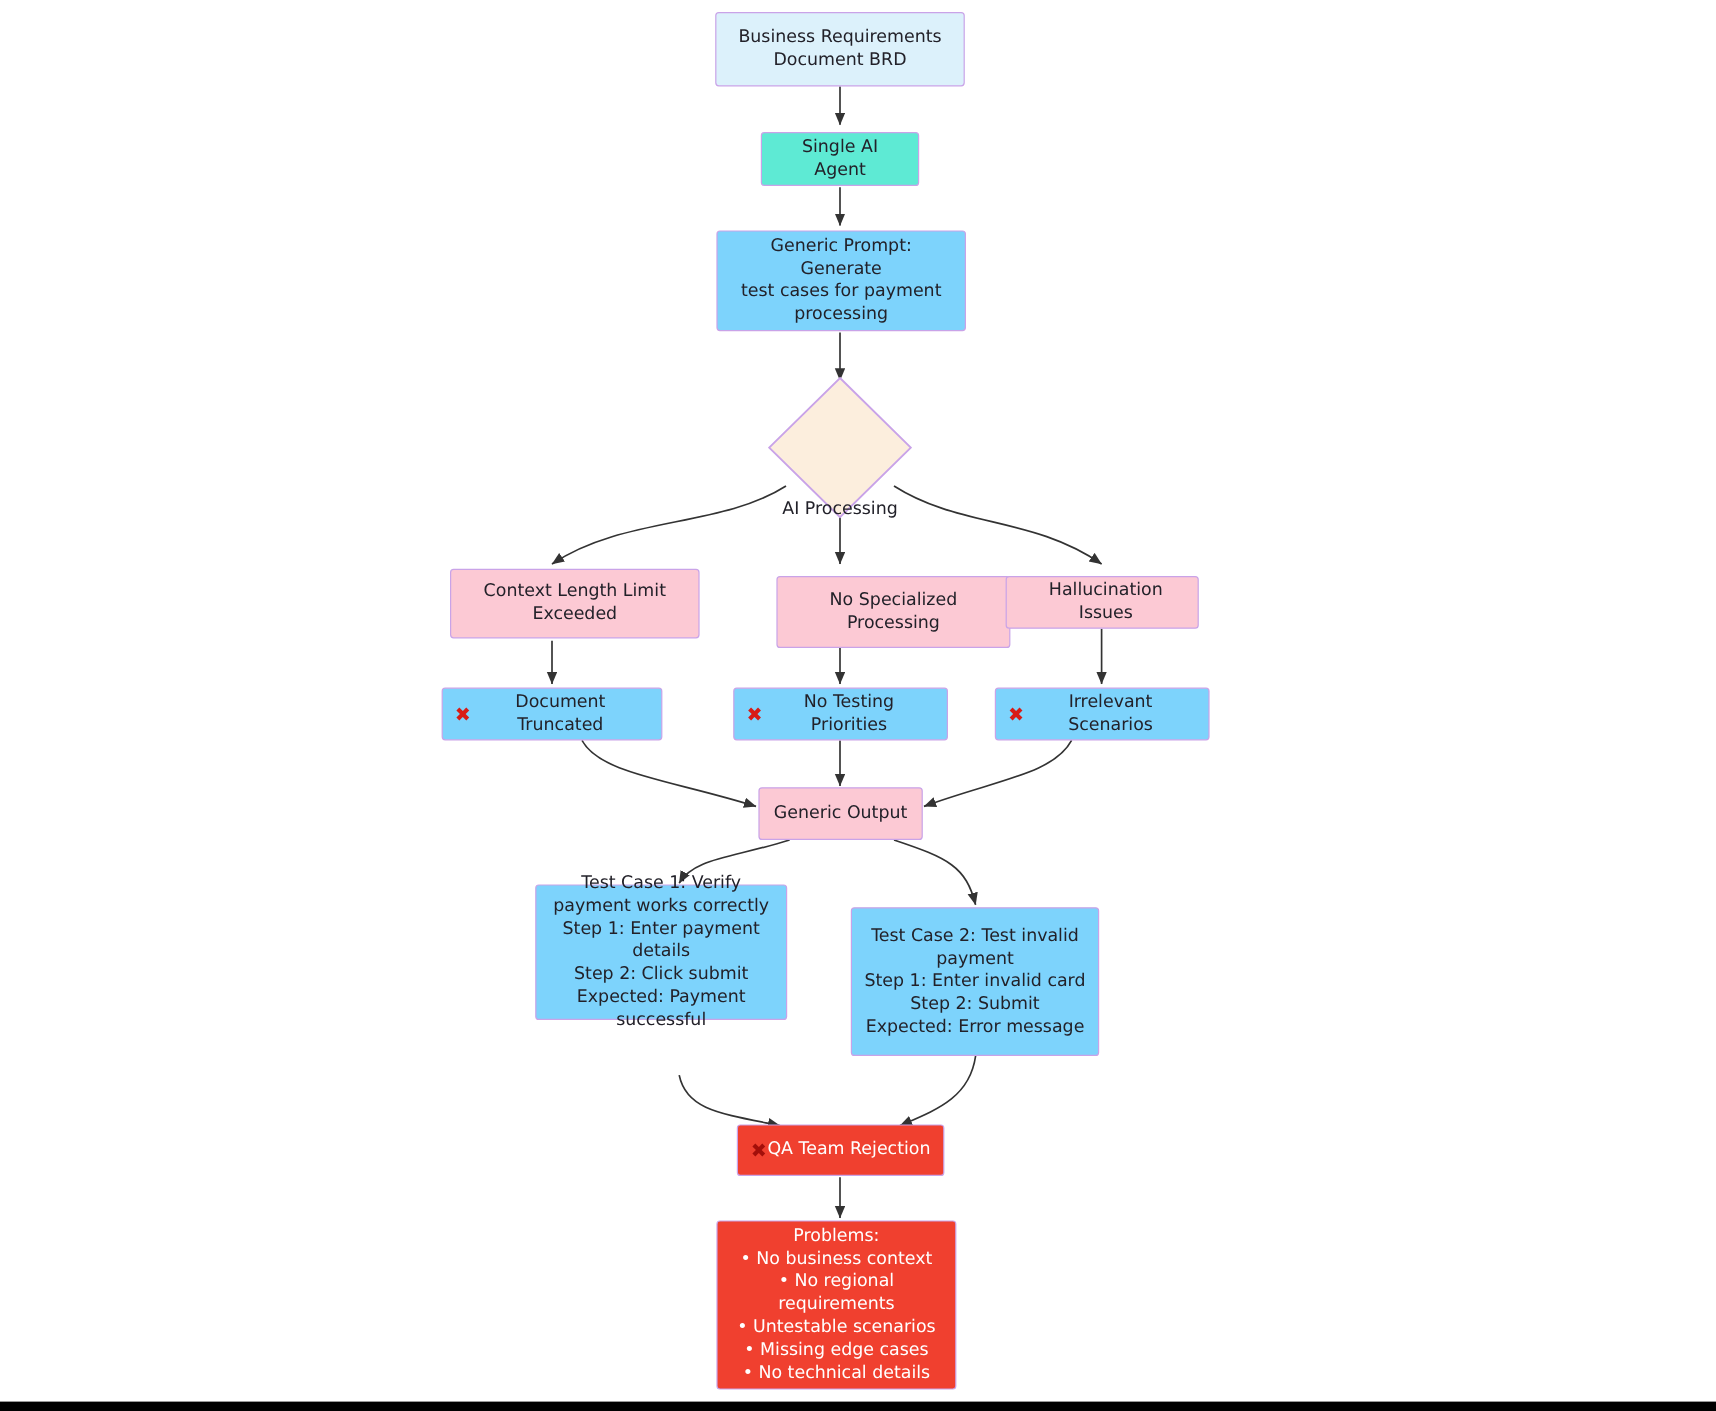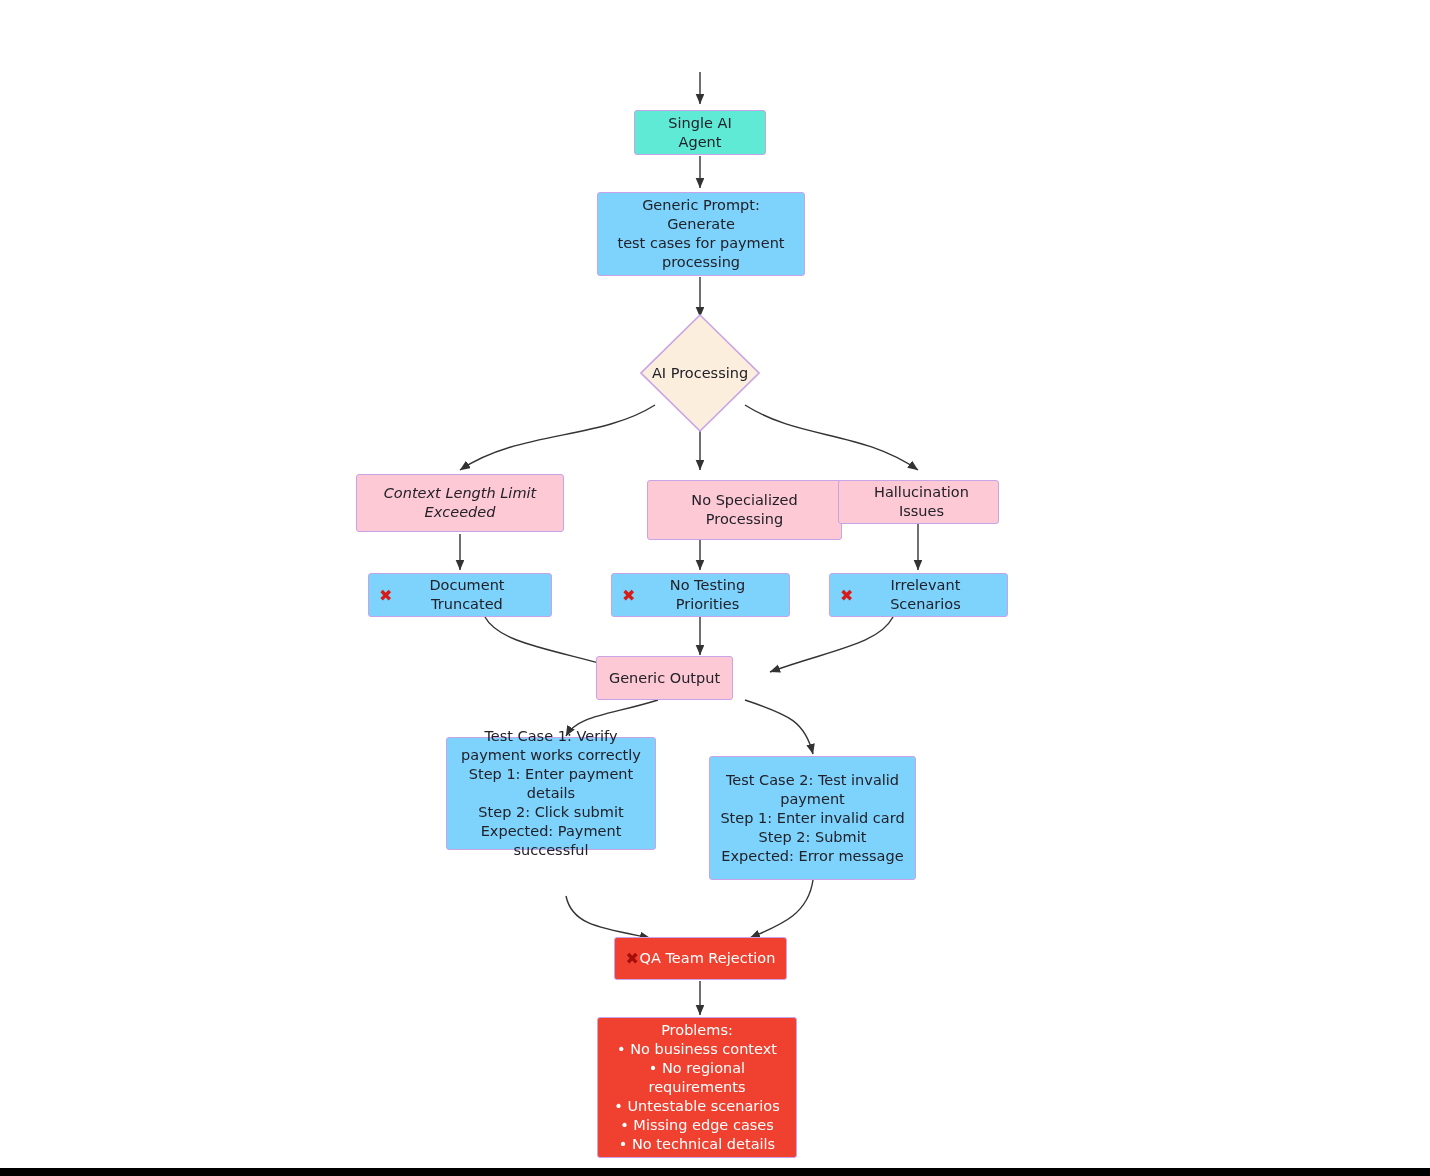--- a/index.html
+++ b/index.html
@@ -54,21 +54,21 @@
 
   .n-blue   { background: #dcf1fb; }
   .n-pink-l { background: #5eead4; }
   .n-lav    { background: #7dd3fc; }
   .n-pink-d { background: #fcc9d4; }
   .n-red    { background: #f0402f; color: #ffffff; }
 
   .diamond-wrap {
     position: absolute;
     display: flex;
-    align-items: center;
+    align-items: flex-end;
     justify-content: center;
   }
   .diamond-shape {
     position: absolute;
     left: 0; top: 0;
     width: 100%;
     height: 100%;
   }
   .diamond-label {
     position: relative;
@@ -133,39 +133,43 @@
       <path d="M745,700 C790,715 805,722 813,754"></path>
 
       <path d="M566,896 C572,925 600,928 650,938"></path>
 
       <path d="M813,880 C808,915 780,925 750,938"></path>
 
       <path d="M700,981 L700,1015"></path>
     </g>
   </svg>
 
+  <div class="node n-blue" style="left:596px; top:10px; width:208px; height:62px;">
+    <span class="txt">Business Requirements
+Document BRD</span>
+  </div>
 
   <div class="node n-pink-l" style="left:634px; top:110px; width:132px; height:45px;">
     <span class="txt">Single AI Agent</span>
   </div>
 
   <div class="node n-lav" style="left:597px; top:192px; width:208px; height:84px;">
     <span class="txt">Generic Prompt: Generate
 test cases for payment
 processing</span>
   </div>
 
   <div class="diamond-wrap" style="left:640px; top:314px; width:120px; height:118px;">
     <svg class="diamond-shape" viewBox="0 0 120 118" preserveAspectRatio="none">
       <polygon points="60,1 119,59 60,117 1,59" fill="#fceedd" stroke="#c9a3e8" stroke-width="1.6"></polygon>
     </svg>
     <span class="diamond-label">AI Processing</span>
   </div>
 
-  <div class="node n-pink-d" style="left:356px; top:474px; width:208px; height:58px;font-style:italic;">
+  <div class="node n-pink-d" style="left:375px; top:474px; width:208px; height:58px;">
     <span class="txt">Context Length Limit
 Exceeded</span>
   </div>
 
   <div class="node n-pink-d" style="left:603px; top:480px; width:195px; height:60px;margin-left:44px;">
     <span class="txt">No Specialized Processing</span>
   </div>
 
   <div class="node n-pink-d" style="left:838px; top:480px; width:161px; height:44px;padding-left:16px;">
     <span class="txt">Hallucination Issues</span>
@@ -185,21 +189,21 @@
     </span>
   </div>
 
   <div class="node n-lav" style="left:829px; top:573px; width:179px; height:44px;">
     <span class="inline-row">
       <span class="xmark">✖</span>
       <span class="txt">Irrelevant Scenarios</span>
     </span>
   </div>
 
-  <div class="node n-pink-d" style="left:596px; top:656px; width:137px; height:44px;">
+  <div class="node n-pink-d" style="left:632px; top:656px; width:137px; height:44px;">
     <span class="txt">Generic Output</span>
   </div>
 
   <div class="node n-lav" style="left:446px; top:737px; width:210px; height:113px;">
     <span class="txt">Test Case 1: Verify
 payment works correctly
 Step 1: Enter payment
 details
 Step 2: Click submit
 Expected: Payment

